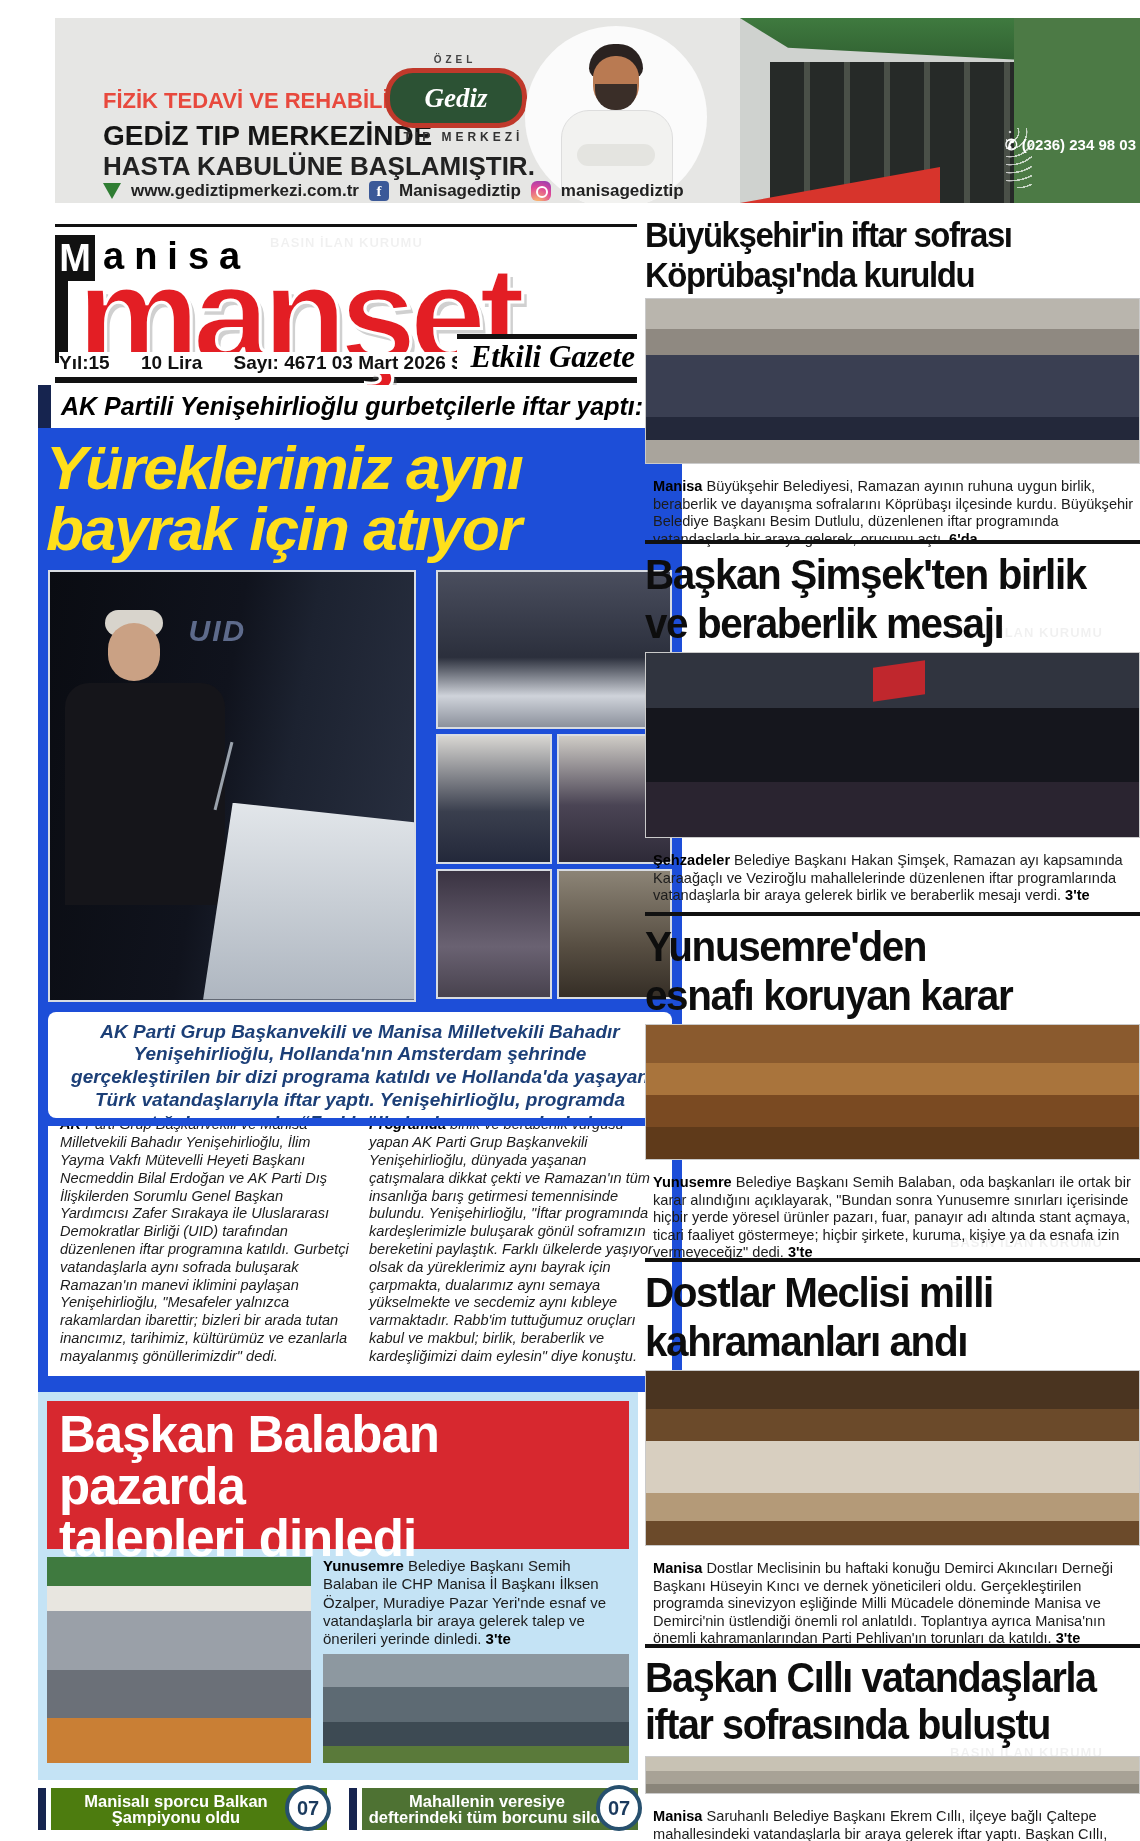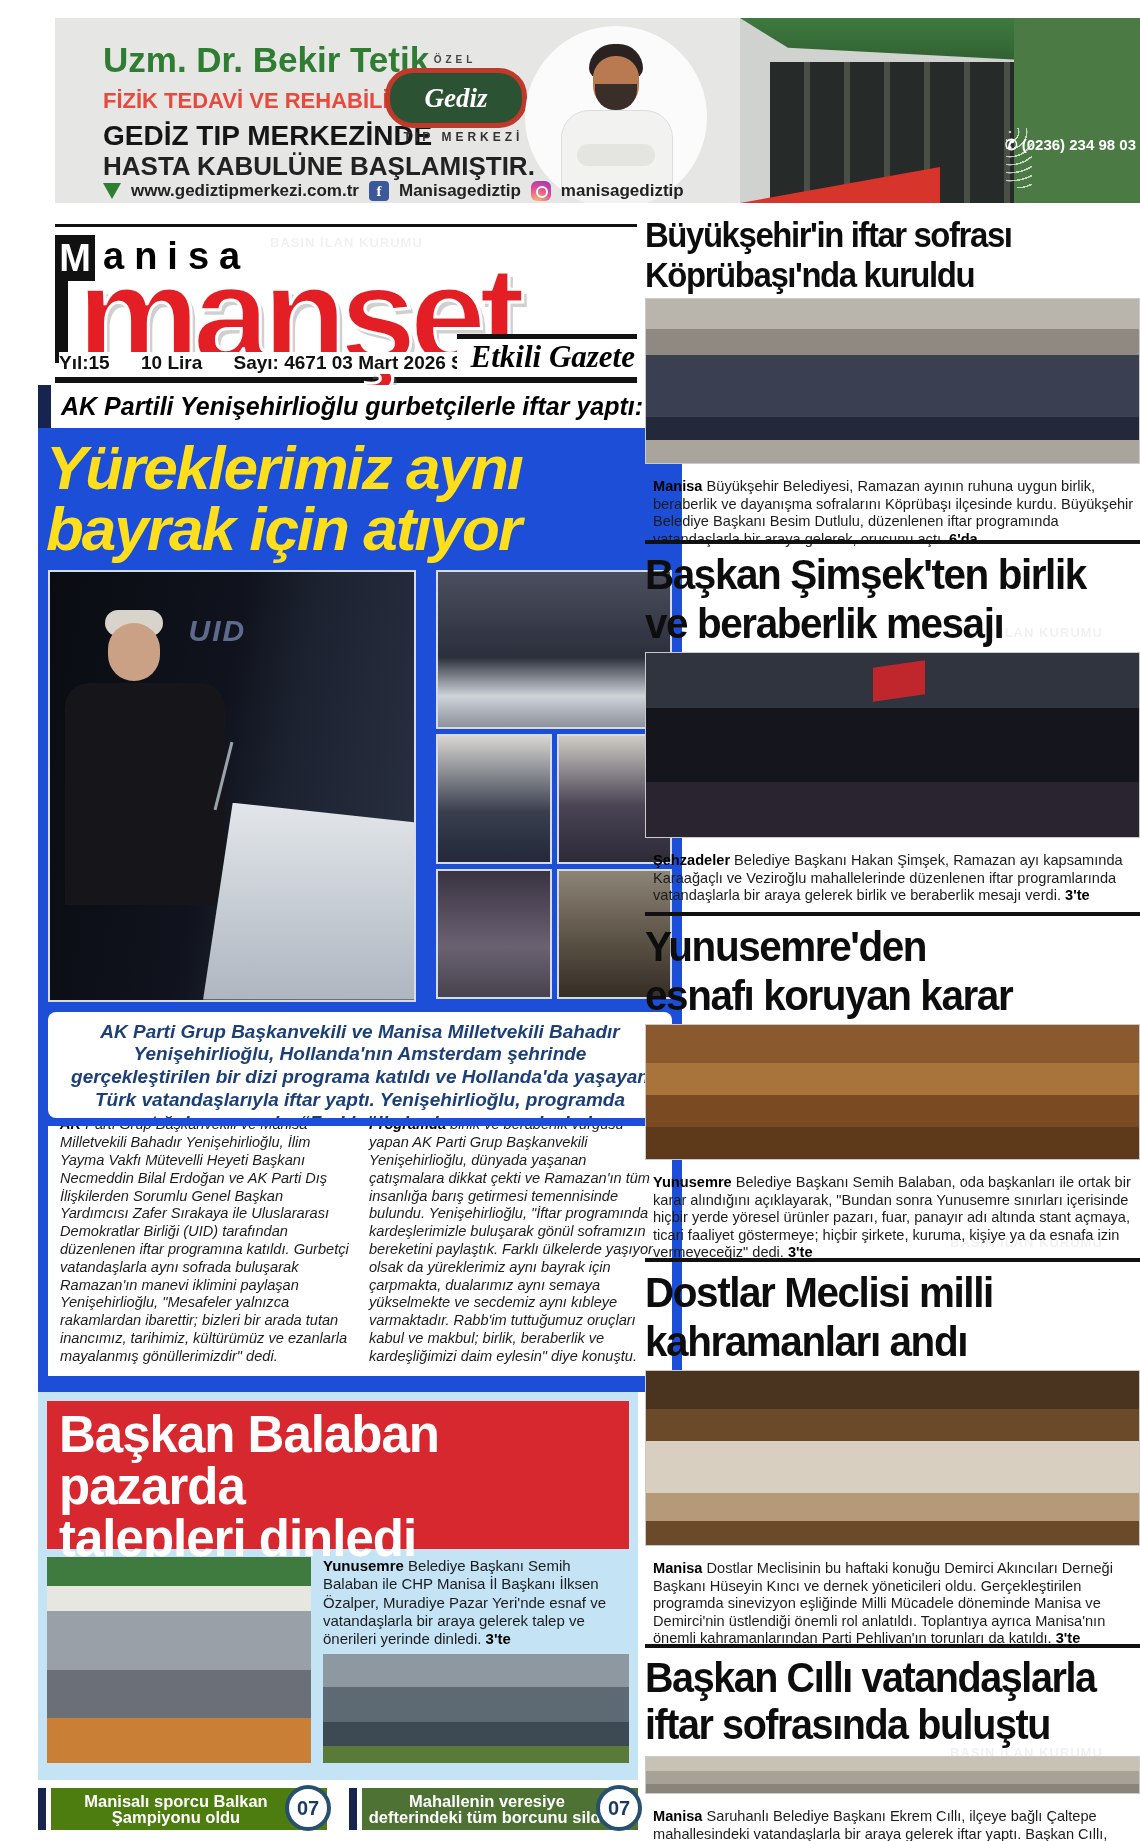--- a/index.html
+++ b/index.html
@@ -148,21 +148,20 @@
   <span class="wm" style="left:270px;top:235px">BASIN İLAN KURUMU</span>
   <span class="wm" style="left:90px;top:625px">BASIN İLAN KURUMU</span>
   <span class="wm" style="left:950px;top:625px">BASIN İLAN KURUMU</span>
   <span class="wm" style="left:430px;top:935px">BASIN İLAN KURUMU</span>
   <span class="wm" style="left:90px;top:1235px">BASIN İLAN KURUMU</span>
   <span class="wm" style="left:950px;top:1235px">BASIN İLAN KURUMU</span>
   <span class="wm" style="left:430px;top:1545px">BASIN İLAN KURUMU</span>
   <span class="wm" style="left:950px;top:1745px">BASIN İLAN KURUMU</span>
 
   <div class="ad">
-    <div class="ad-doctor-name">Uzm. Dr. Bekir Tetik</div>
     <div class="ad-specialty">FİZİK TEDAVİ VE REHABİLİTASYON</div>
     <div class="ad-line1">GEDİZ TIP MERKEZİNDE</div>
     <div class="ad-line2">HASTA KABULÜNE BAŞLAMIŞTIR.</div>
 
     <div class="gediz-logo">
       <div class="gl-top">ÖZEL</div>
       <div class="gl-pill">
         <span class="gl-name">Gediz</span>
       </div>
       <div class="gl-bottom">TIP MERKEZİ</div>

